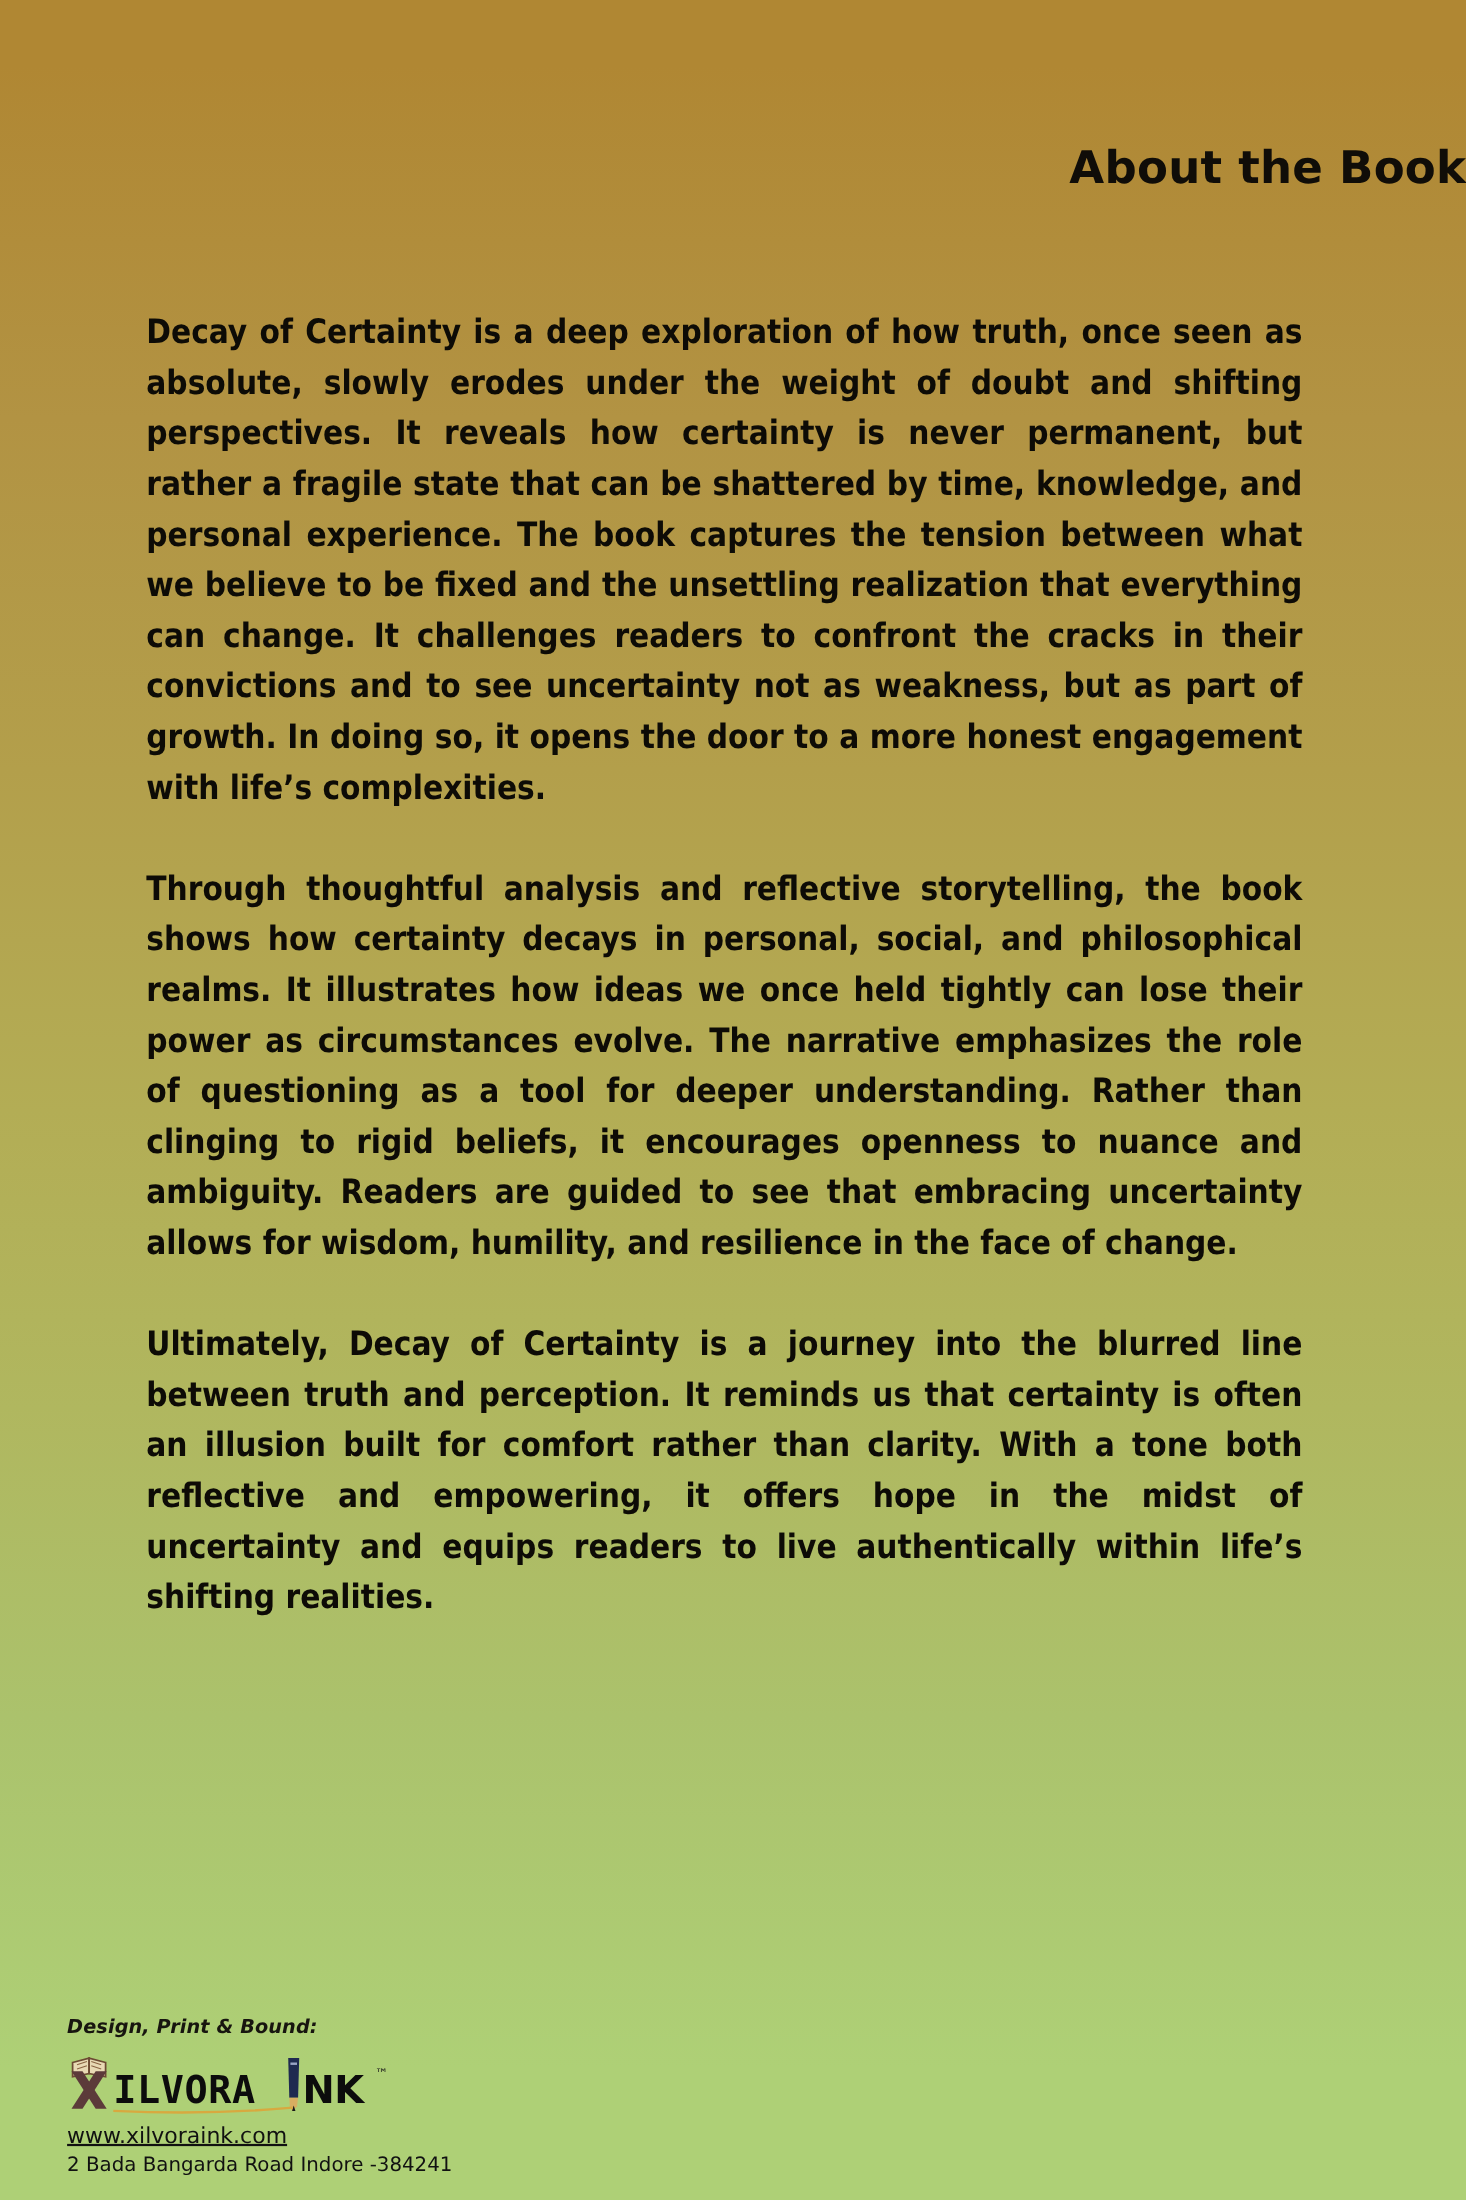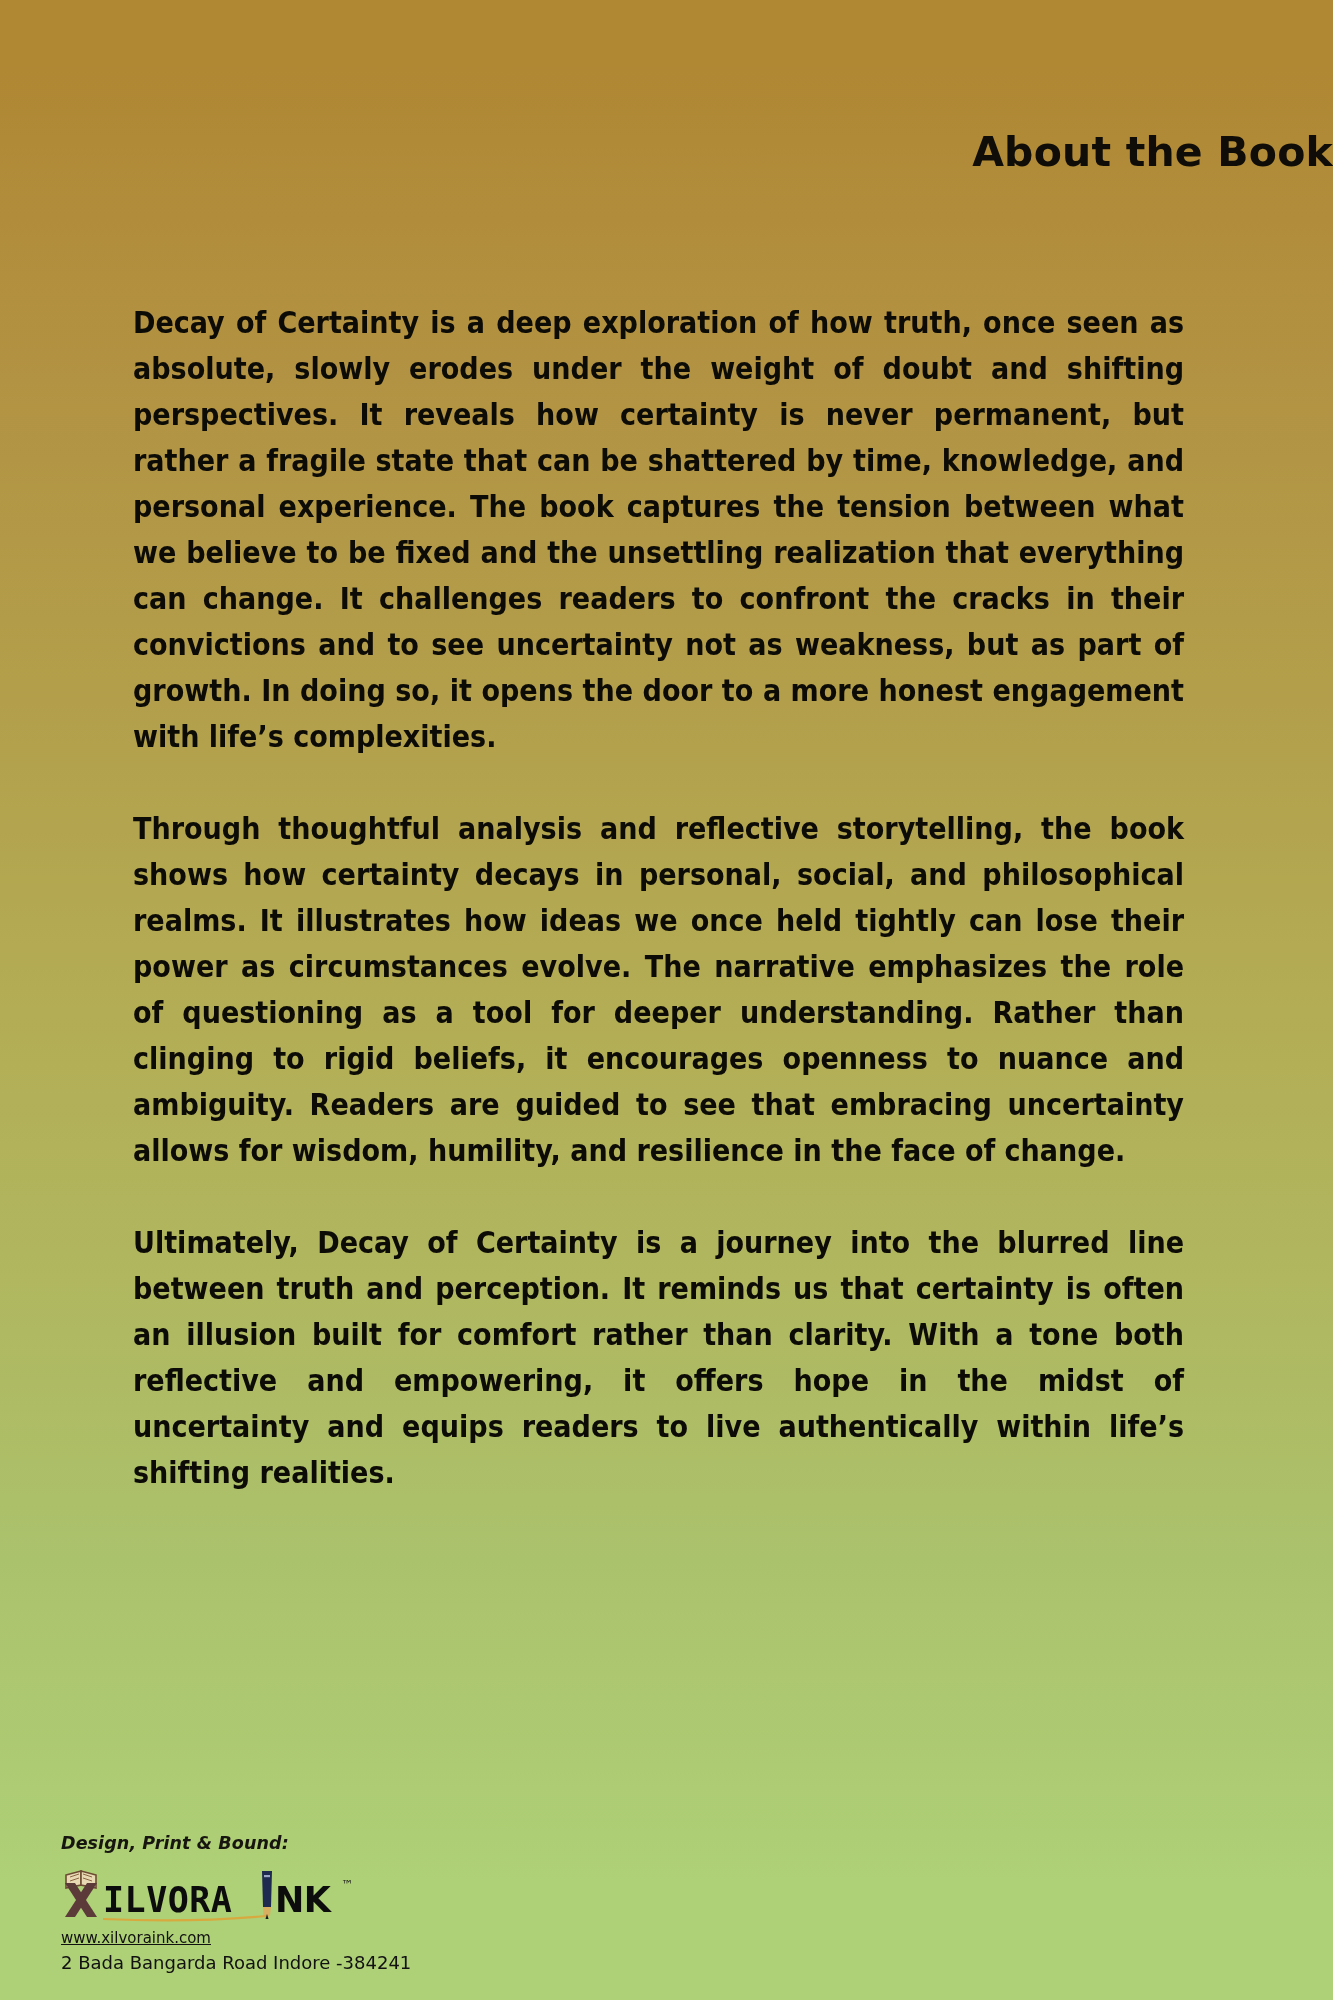--- a/index.html
+++ b/index.html
@@ -41,21 +41,21 @@
     font-family: "DejaVu Sans", sans-serif;
     font-weight: bold;
     font-size: 41px;
     letter-spacing: 0.2px;
     color: #100d08;
   }
 
   
   .body-copy {
     position: absolute;
-    top: 300px;
+    top: 280px;
     left: 133px;
     width: 1067px;
   }
 
   .para {
     font-family: "DejaVu Sans Condensed", "Liberation Sans Narrow", "Liberation Sans", sans-serif;
     font-weight: bold;
     font-size: 30.5px;
     line-height: 46px;
     color: #0d0b06;
@@ -90,21 +90,21 @@
   .logo {
     position: relative;
     width: 300px;
     height: 60px;
     margin-bottom: 4px;
   }
   .logo svg { display: block; }
 
   .footer-url {
     font-family: "DejaVu Sans", sans-serif;
-    font-size: 15px;
+    font-size: 20px;
     color: #111;
     margin-top: 2px;
     display: inline-block;
   }
   .footer-addr {
     font-family: "DejaVu Sans", sans-serif;
     font-size: 18px;
     color: #111;
     line-height: 25px;
     margin-top: 3px;

